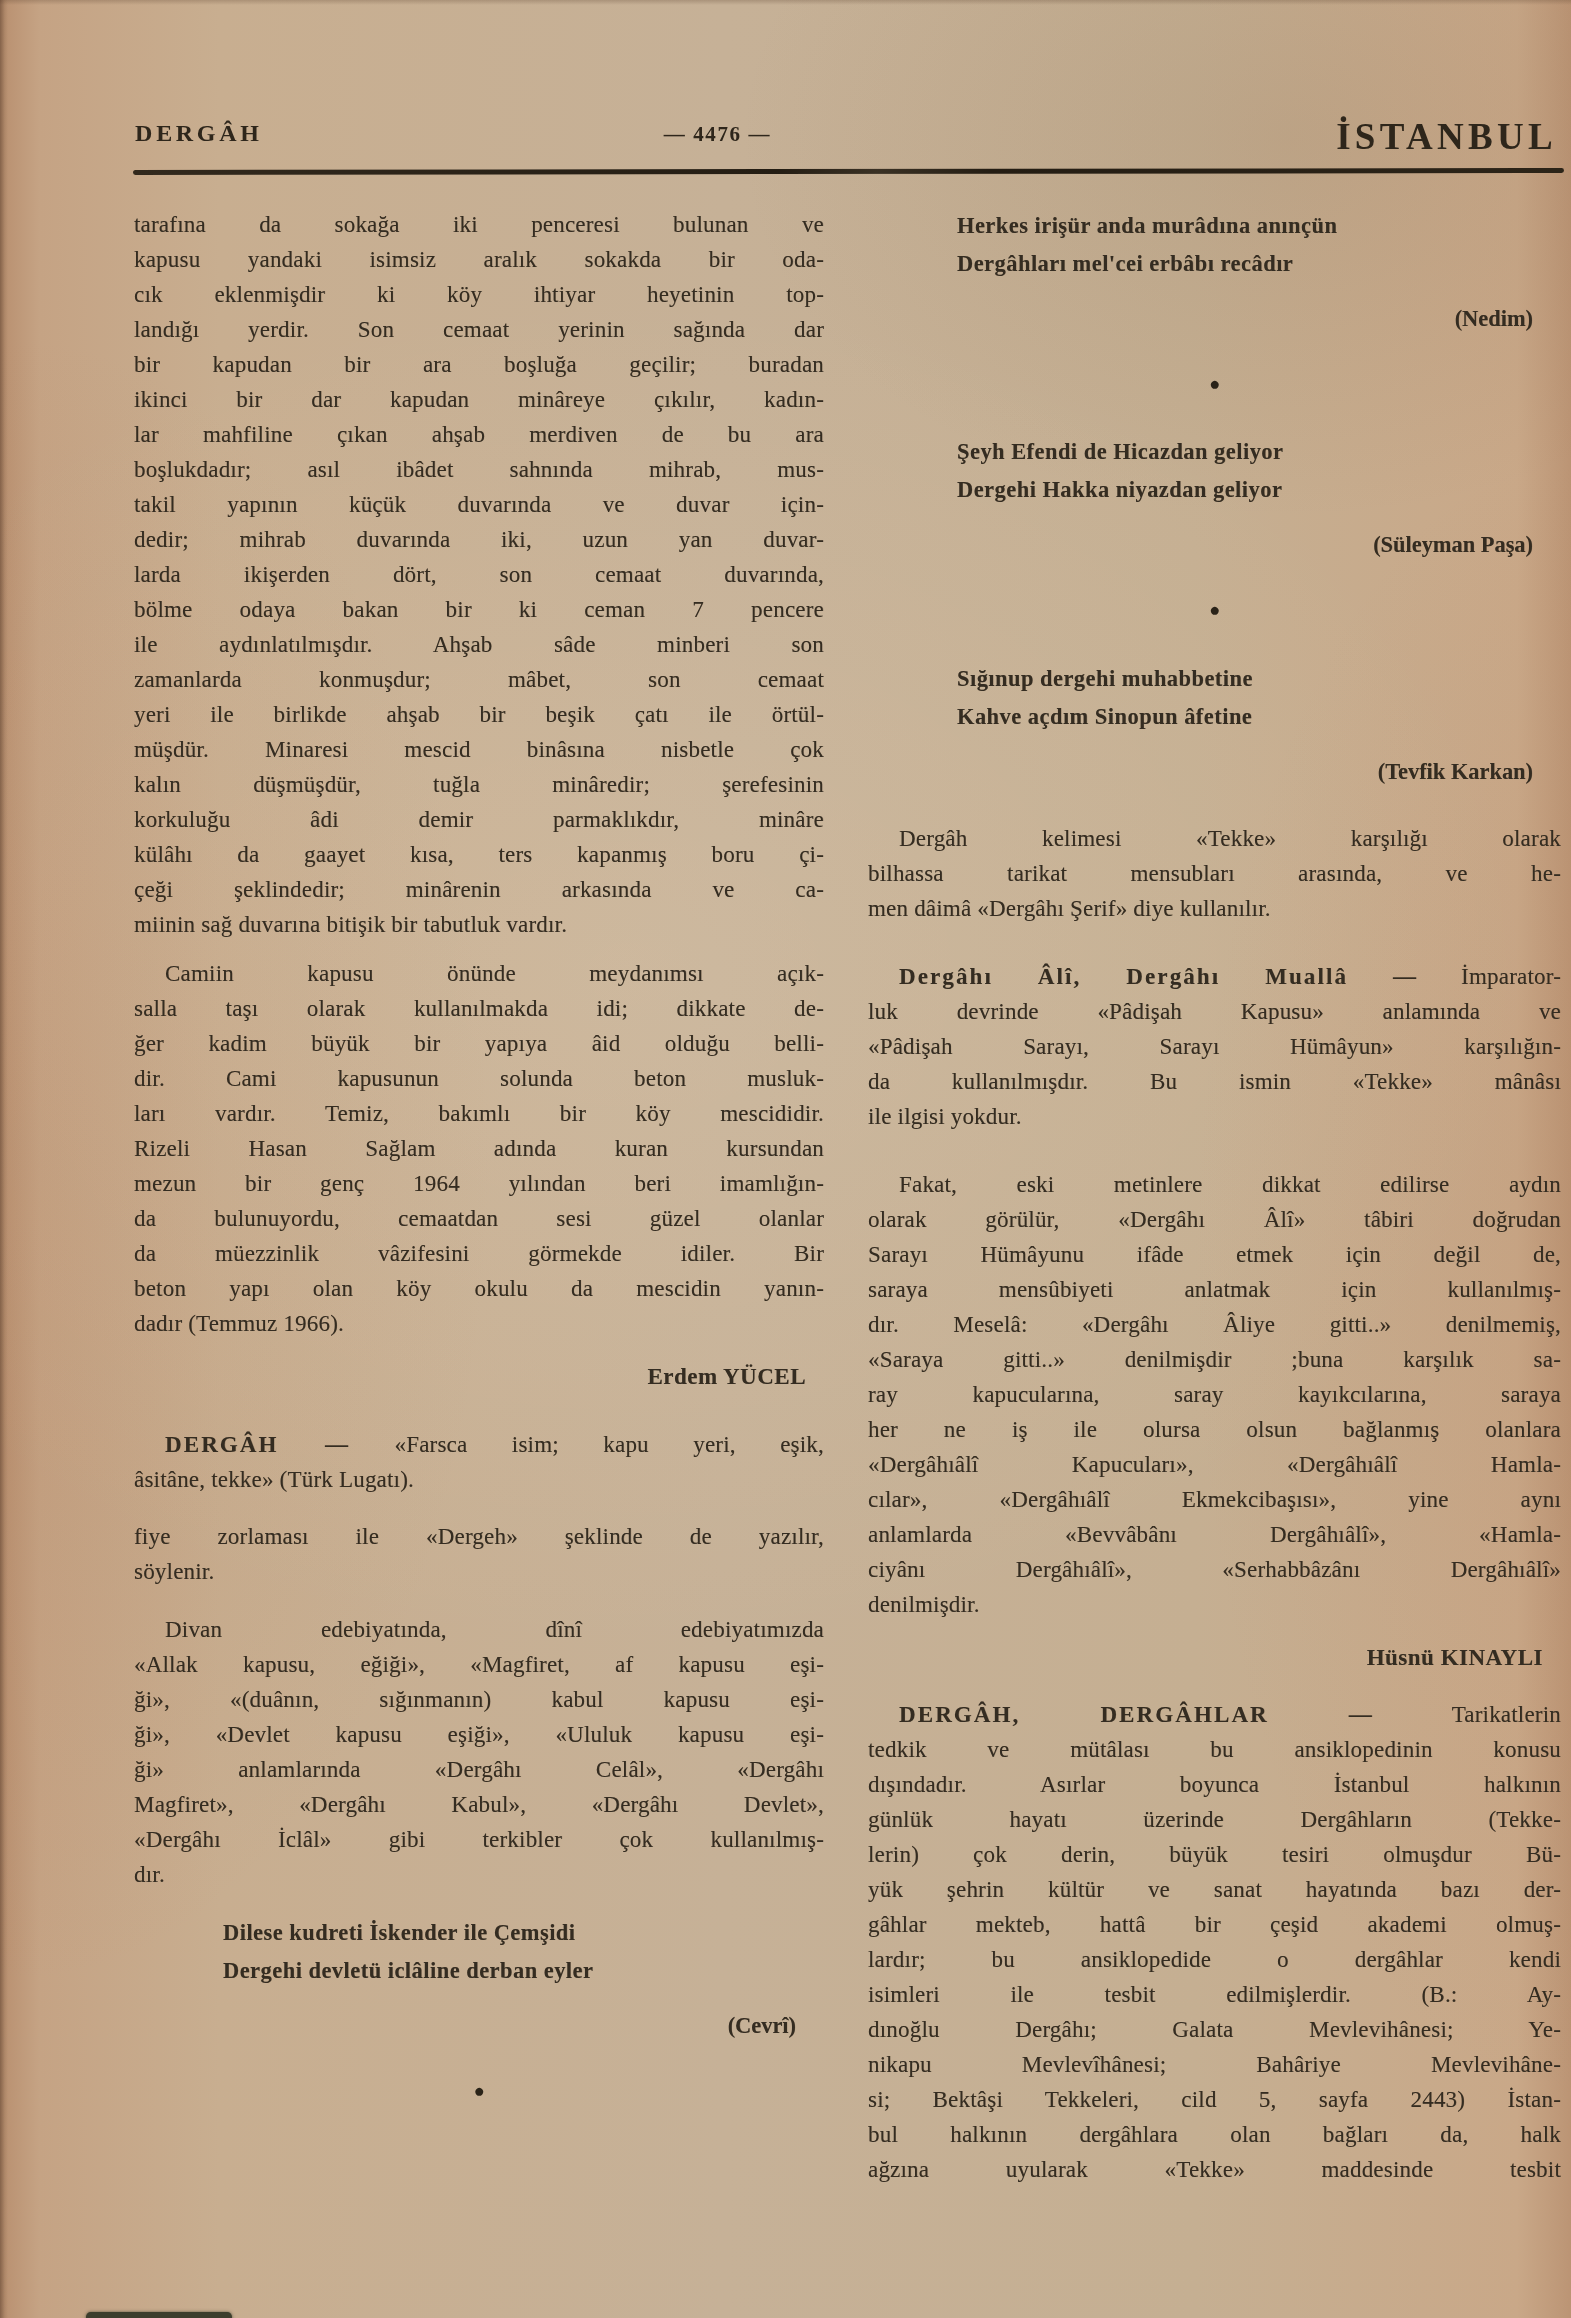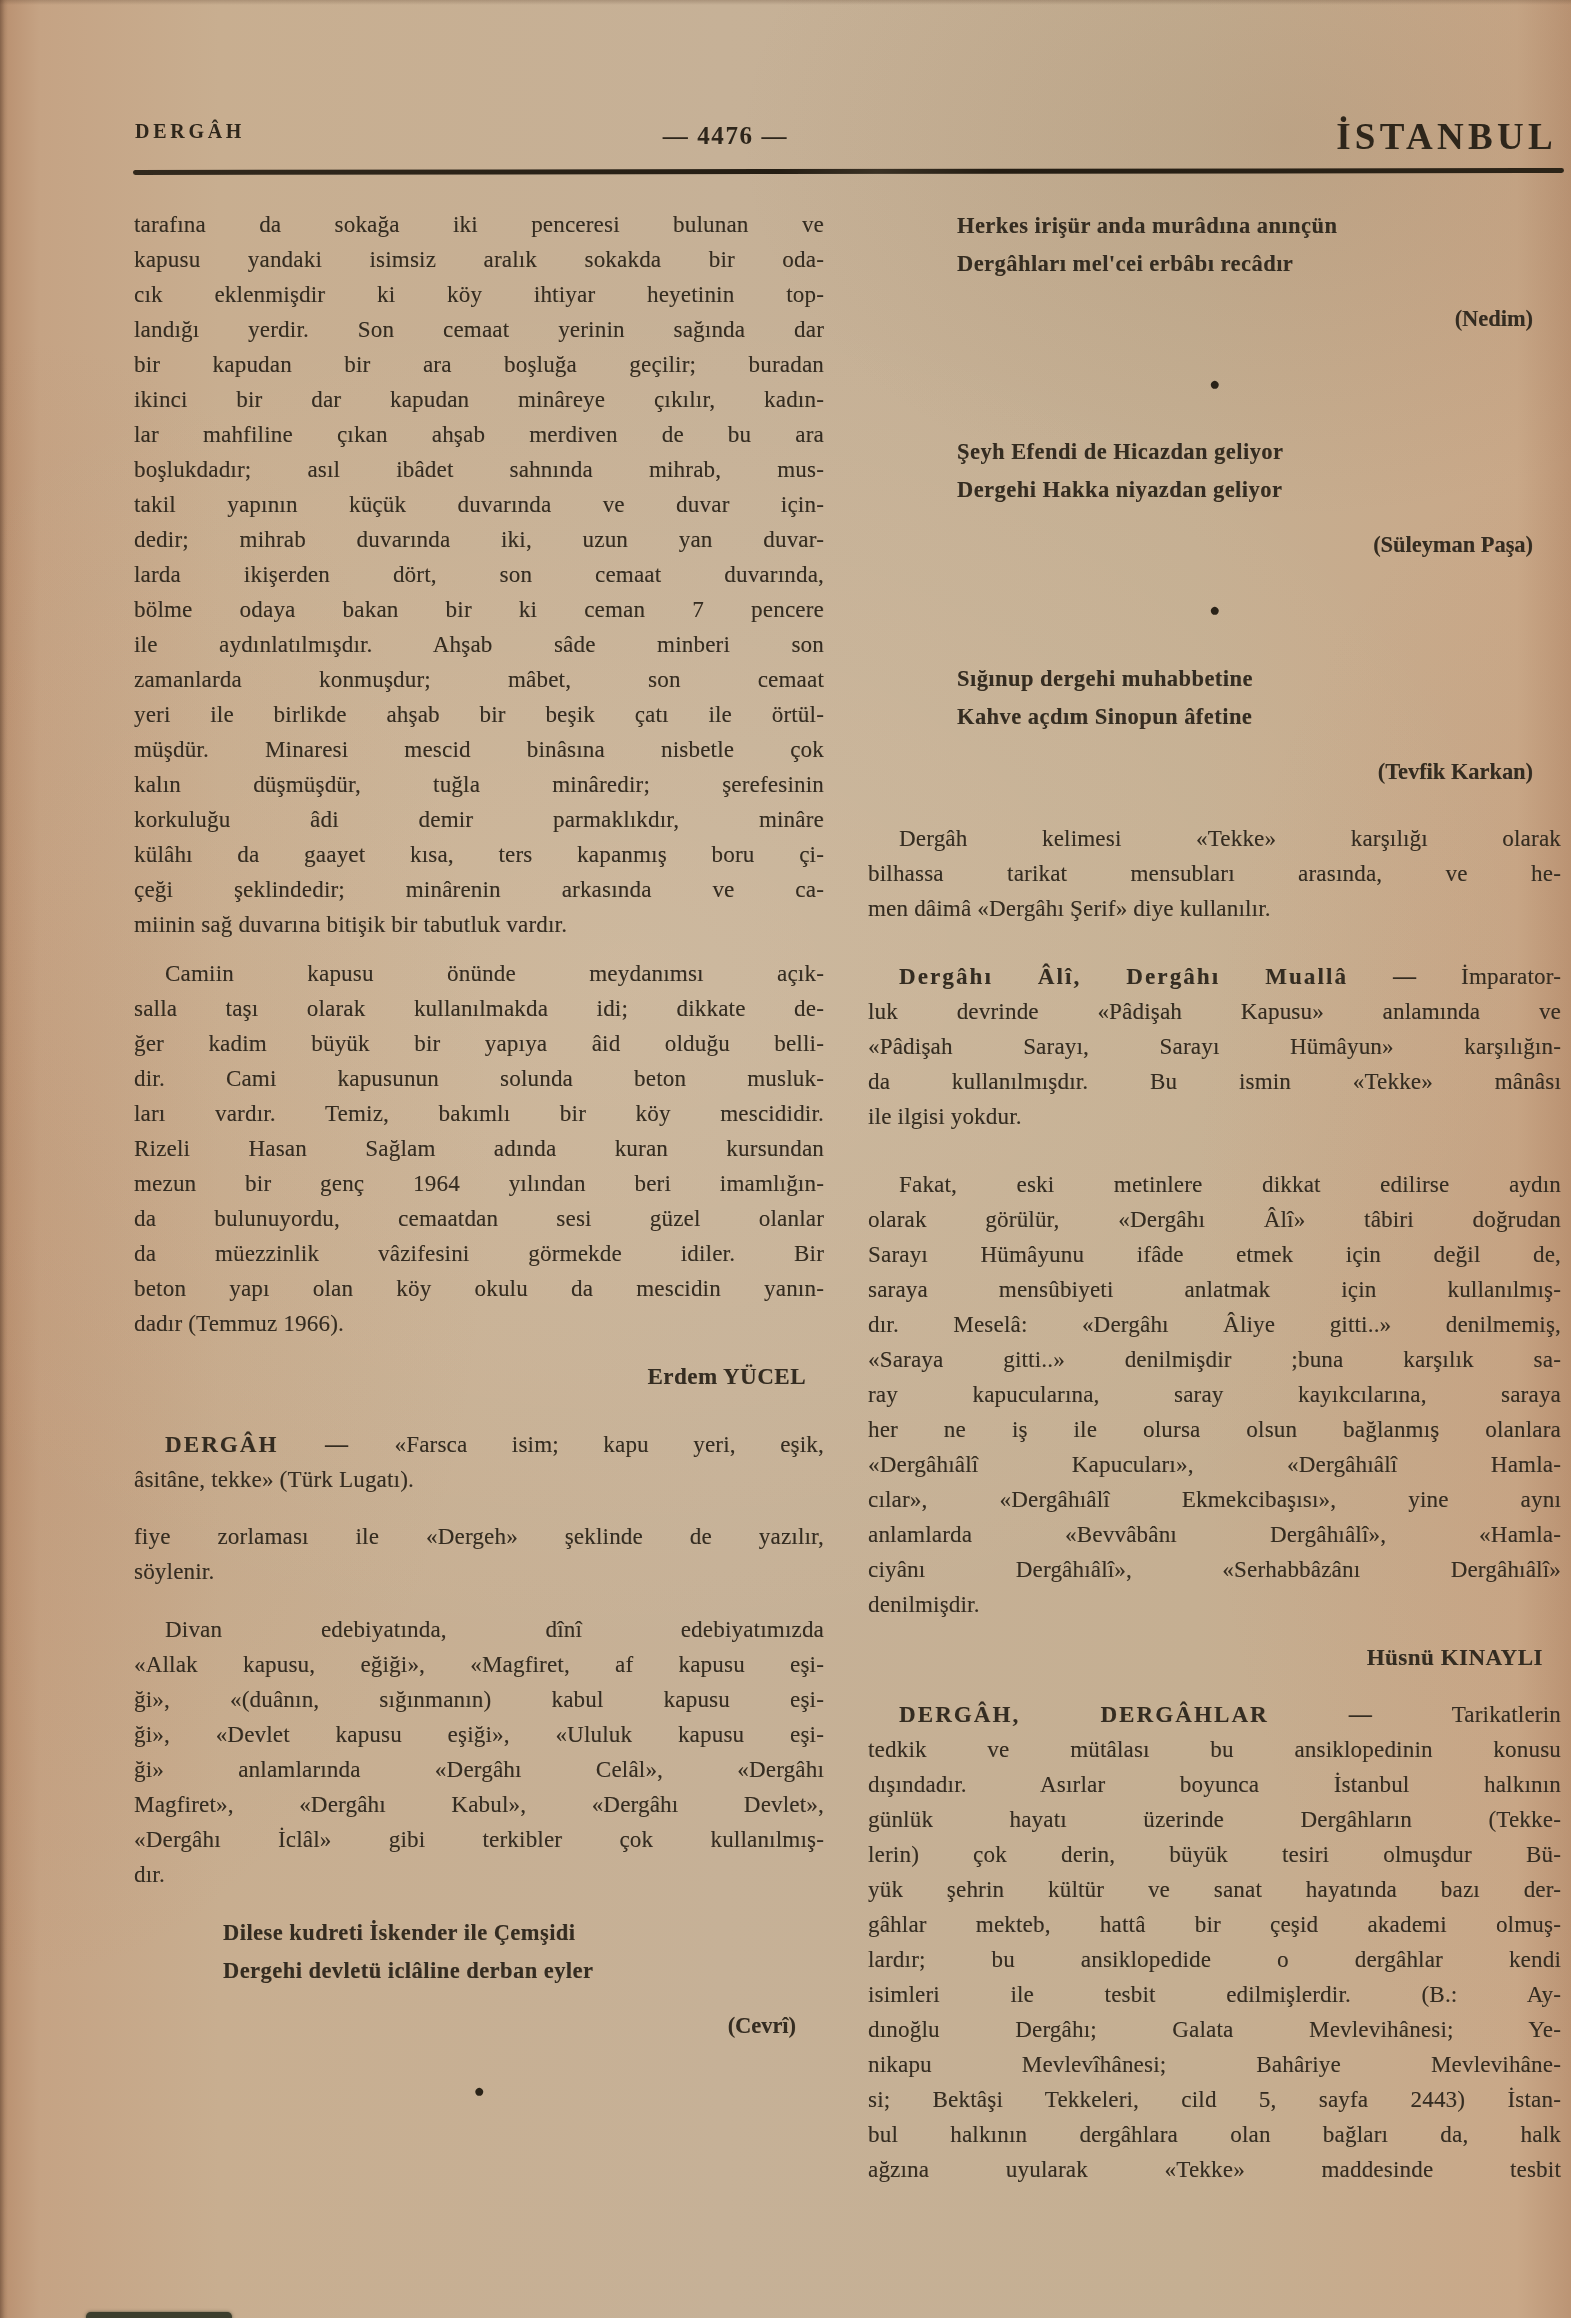--- a/index.html
+++ b/index.html
@@ -25,22 +25,22 @@
   .edge-top {
     position: absolute; left: 0; top: 0; right: 0; height: 5.3px;
     background: linear-gradient(180deg, rgba(96,70,50,0.28), transparent);
   }
   .smudge {
     position: absolute; left: 86px; bottom: -2.1px; width: 146px; height: 9.6px;
     background: #3c3e2d; border-radius: 4.8px 4.8px 0 0;
     box-shadow: 0 0 3.2px rgba(60,62,45,0.8);
   }
   .header { position: absolute; top: 120px; left: 134px; right: 15px; height: 43px; }
-  .h-left  { position: absolute; left: 1.1px; top: 0; font-size: 20px; font-weight: bold; letter-spacing: 3.7px; color: #2e261b; }
-  .h-center{ position: absolute; left: 41%; transform: translateX(-50%); top: 2.1px; font-size: 25px; font-weight: bold; letter-spacing: 1.6px; color: #2e261b; margin-left: 8px; }
+  .h-left  { position: absolute; left: 1.1px; top: 0; font-size: 24px; font-weight: bold; letter-spacing: 3.7px; color: #2e261b; }
+  .h-center{ position: absolute; left: 41%; transform: translateX(-50%); top: 2.1px; font-size: 21px; font-weight: bold; letter-spacing: 1.6px; color: #2e261b; }
   .h-right { position: absolute; right: 0; top: -5.3px; font-size: 37px; font-weight: bold; letter-spacing: 4.3px; color: #2e261b; }
   .rule {
     position: absolute; top: 169px; left: 133px; width: 1431px; height: 4.8px;
     background: linear-gradient(90deg, #32291d 0%, #241d13 45%, #3a3124 52%, #241d13 60%, #2c2418 100%);
     border-radius: 2.7px;
     transform: rotate(-0.08deg);
   }
   .columns { position: absolute; top: 207px; left: 134px; display: flex; gap: 44px; align-items: flex-start; }
   .col-left  { width: 690px; }
   .col-right { width: 693px; }

